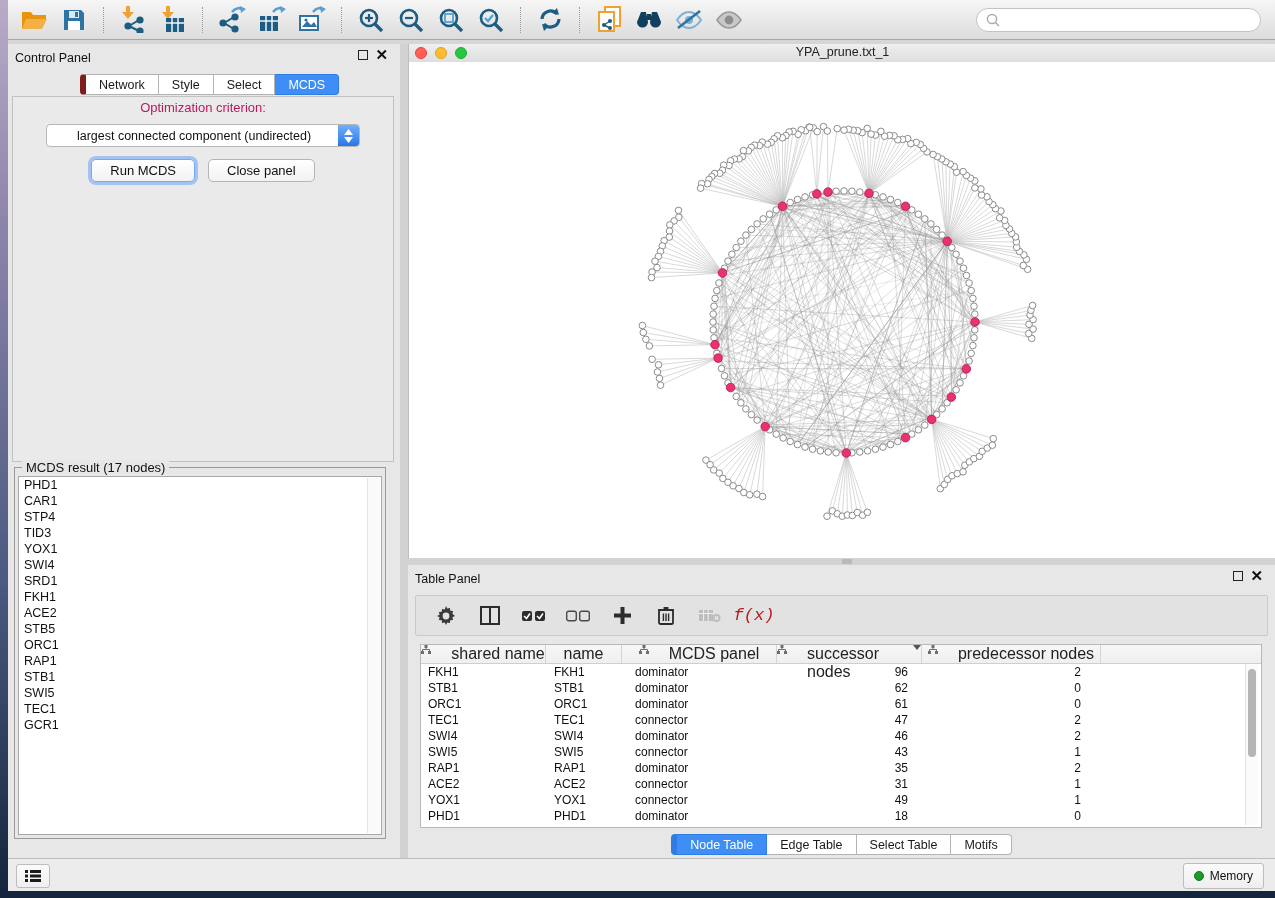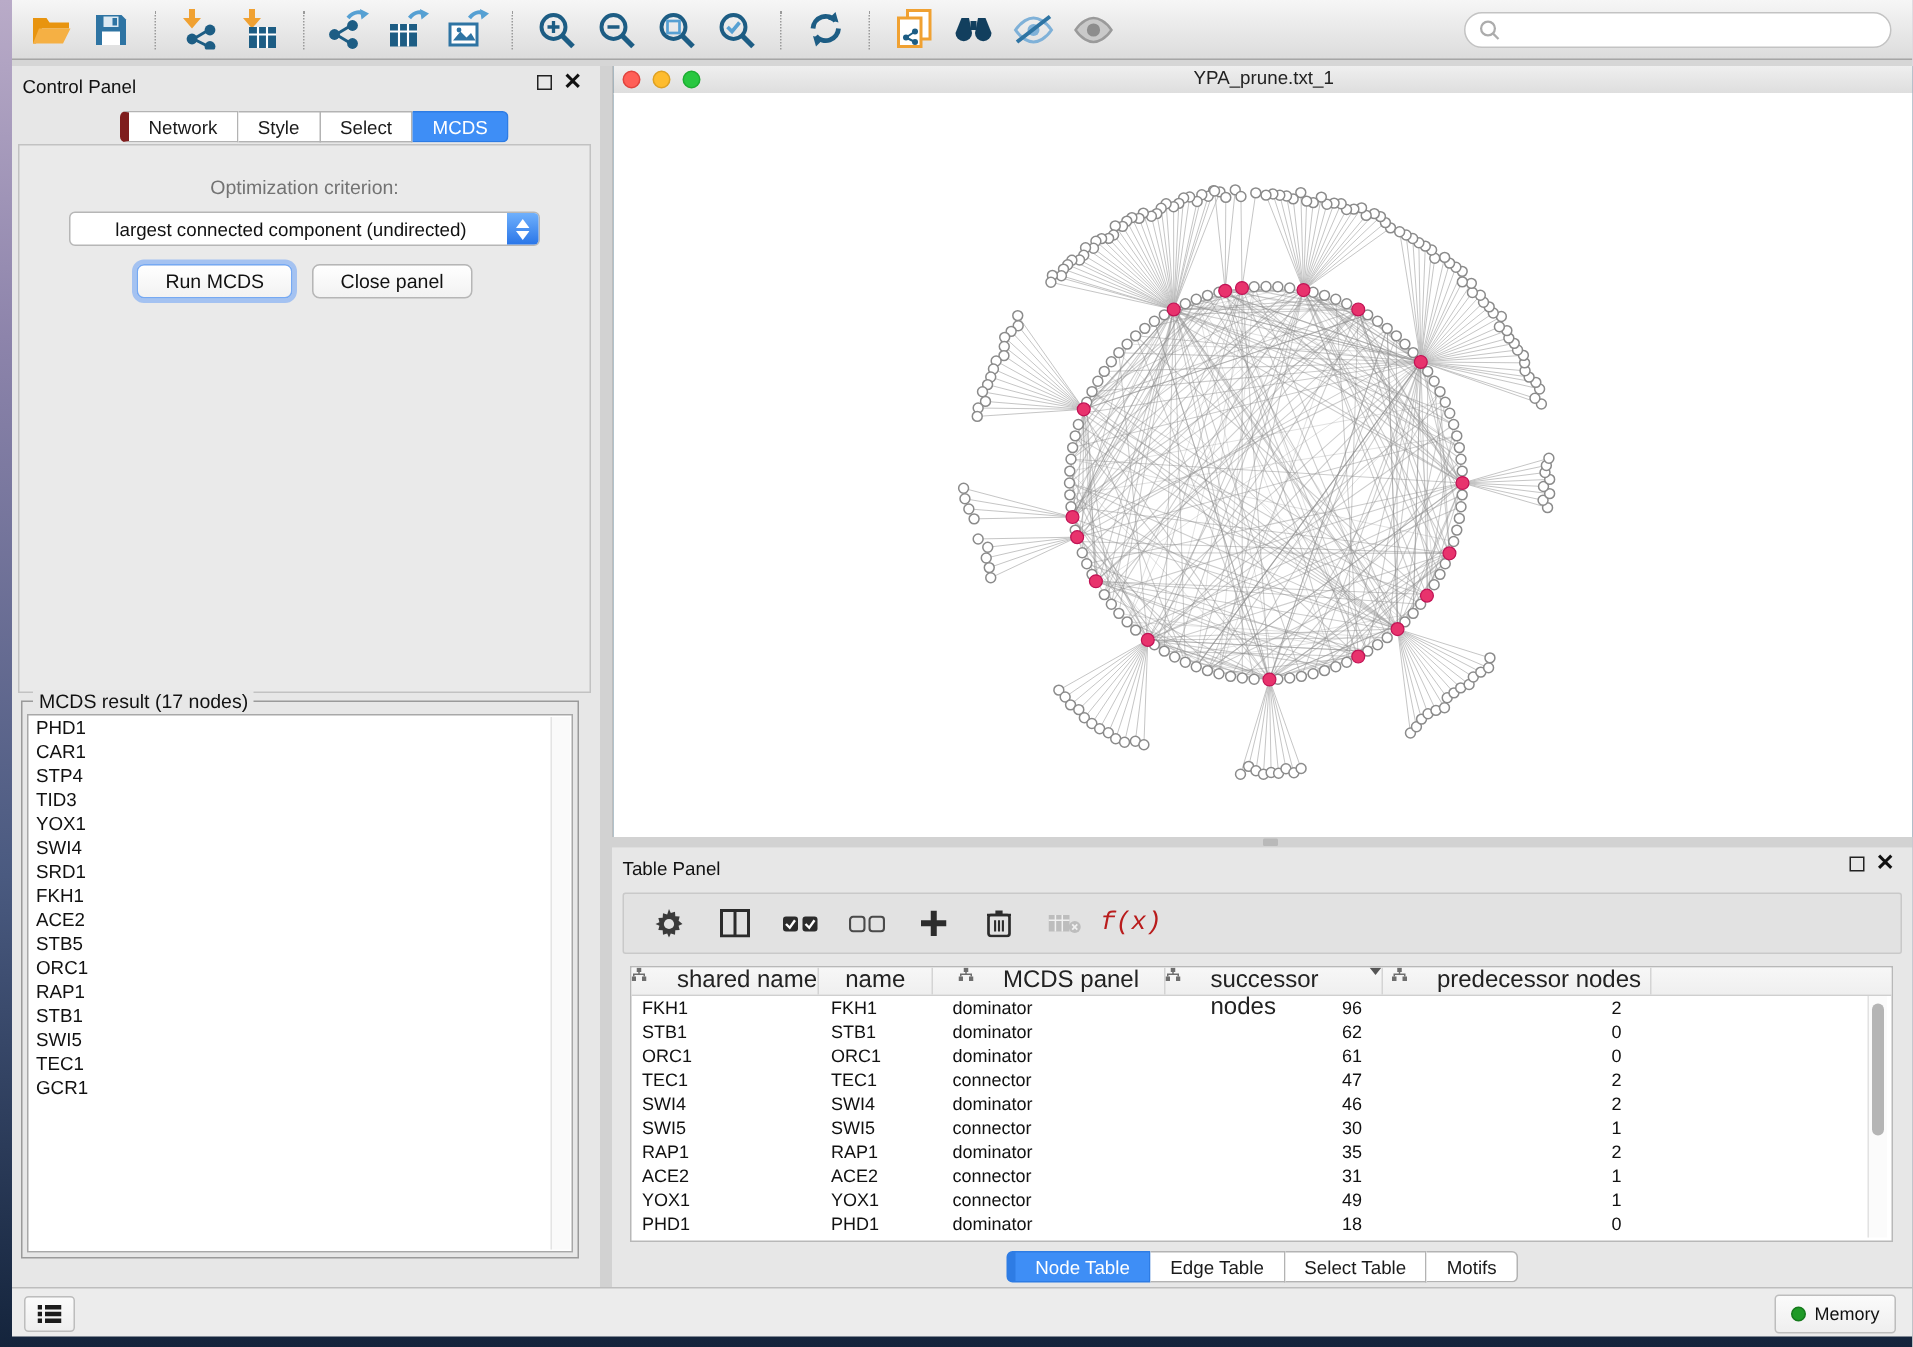--- a/index.html
+++ b/index.html
@@ -29,21 +29,21 @@
   .close-glyph{font-size:15px;font-weight:bold;color:#111;line-height:10px}
   .seg{display:flex}
   .seg .s{background:#fff;border:1px solid #b3b3b3;border-left:none;height:21px;display:flex;
     align-items:center;padding:0 13px;font-size:12.5px;color:#1a1a1a;box-sizing:border-box;cursor:default}
   .seg .s:first-child{border-left:6px solid #7f1d1d;border-radius:4px 0 0 4px}
   .seg .s:last-child{border-radius:0 4px 4px 0}
   .seg .s.sel{background:#3e8ef6;border-color:#2e7ce4;color:#fff}
   .cp-tabs{position:absolute;left:72px;top:30px}
   .cp-pane{position:absolute;left:4px;top:52px;width:382px;height:366px;background:#eaeaea;
     border:1px solid #c2c2c2;box-sizing:border-box}
-  .opt-label{margin-top:20px;text-align:center;font-size:13px;color:#737373}
+  .opt-label{margin-top:3px;text-align:center;font-size:13px;color:#be185d}
   .opt-select{position:relative;width:314px;height:23px;margin:9px auto 0;background:#fff;
     border:1px solid #b6b6b6;border-radius:4px;box-sizing:border-box;
     display:flex;align-items:center;justify-content:center;font-size:12.5px;color:#111}
   .stepper{position:absolute;right:0;top:0;bottom:0;width:21px;border-radius:0 3px 3px 0;
     background:linear-gradient(#6fb0fc,#2a76e8);display:flex;flex-direction:column;
     align-items:center;justify-content:center;gap:2px}
   .btn-row{display:flex;justify-content:center;gap:13px;margin-top:12px}
   .mac-btn{background:linear-gradient(#ffffff,#f2f2f2);border:1px solid #b6b6b6;border-radius:5px;
     height:23px;padding:0 18px;font-size:13px;color:#111;display:flex;align-items:center;box-sizing:border-box}
   .mac-btn.focused{border-color:#76a9f3;box-shadow:0 0 0 3px rgba(106,160,245,.55)}
@@ -54,21 +54,21 @@
     border:1px solid #a8a8a8;overflow:hidden}
   .mcds-item{font-size:12.5px;line-height:16px;padding-left:5px;color:#111}
   .mcds-scroll{position:absolute;top:1px;bottom:1px;right:1px;width:12px;background:#fafafa;border-left:1px solid #e4e4e4}
 
   
   .v-split{position:absolute;left:392px;top:44px;width:8px;height:814px;background:#d2d2d2}
   .h-split{position:absolute;left:400px;top:558px;width:867px;height:7px;background:#d2d2d2}
   .h-split .grip{position:absolute;left:434px;top:1px;width:10px;height:5px;background:#b9b9b9;border-radius:1px}
 
   
-  .net-window{position:absolute;left:400px;top:44px;width:867px;height:514px;background:#0c4a6e;border-left:1px solid #bdbdbd}
+  .net-window{position:absolute;left:400px;top:44px;width:867px;height:514px;background:#737373;border-left:1px solid #bdbdbd}
   .net-titlebar{position:relative;height:18px;background:linear-gradient(#efefef,#dedede);border-bottom:1px solid #b7b7b7}
   .traffic{position:absolute;left:6px;top:3px;display:flex;gap:8px}
   .light{width:12px;height:12px;border-radius:50%;box-sizing:border-box}
   .light.red{background:#ff5f57;border:1px solid #e0443e}
   .light.yellow{background:#febc2e;border:1px solid #dea123}
   .light.green{background:#28c740;border:1px solid #1dad32}
   .net-title{text-align:center;font-size:12.5px;line-height:17px;color:#222}
   .net-canvas{position:absolute;left:0;top:18px;width:867px;height:496px;background:#fff}
 
   
@@ -1244,21 +1244,21 @@
               <div class="td l" style="width: 125px; padding-left: 7px;">SWI4</div>
               <div class="td l" style="width: 76px; padding-left: 8px;">SWI4</div>
               <div class="td l" style="width: 155px; padding-left: 13px;">dominator</div>
               <div class="td r" style="width: 145px; padding-right: 14px;">46</div>
               <div class="td r" style="width: 179px; padding-right: 20px;">2</div>
             </div>
             <div class="trow">
               <div class="td l" style="width: 125px; padding-left: 7px;">SWI5</div>
               <div class="td l" style="width: 76px; padding-left: 8px;">SWI5</div>
               <div class="td l" style="width: 155px; padding-left: 13px;">connector</div>
-              <div class="td r" style="width: 145px; padding-right: 14px;">30</div>
+              <div class="td r" style="width: 145px; padding-right: 14px;">43</div>
               <div class="td r" style="width: 179px; padding-right: 20px;">1</div>
             </div>
             <div class="trow">
               <div class="td l" style="width: 125px; padding-left: 7px;">RAP1</div>
               <div class="td l" style="width: 76px; padding-left: 8px;">RAP1</div>
               <div class="td l" style="width: 155px; padding-left: 13px;">dominator</div>
               <div class="td r" style="width: 145px; padding-right: 14px;">35</div>
               <div class="td r" style="width: 179px; padding-right: 20px;">2</div>
             </div>
             <div class="trow">

